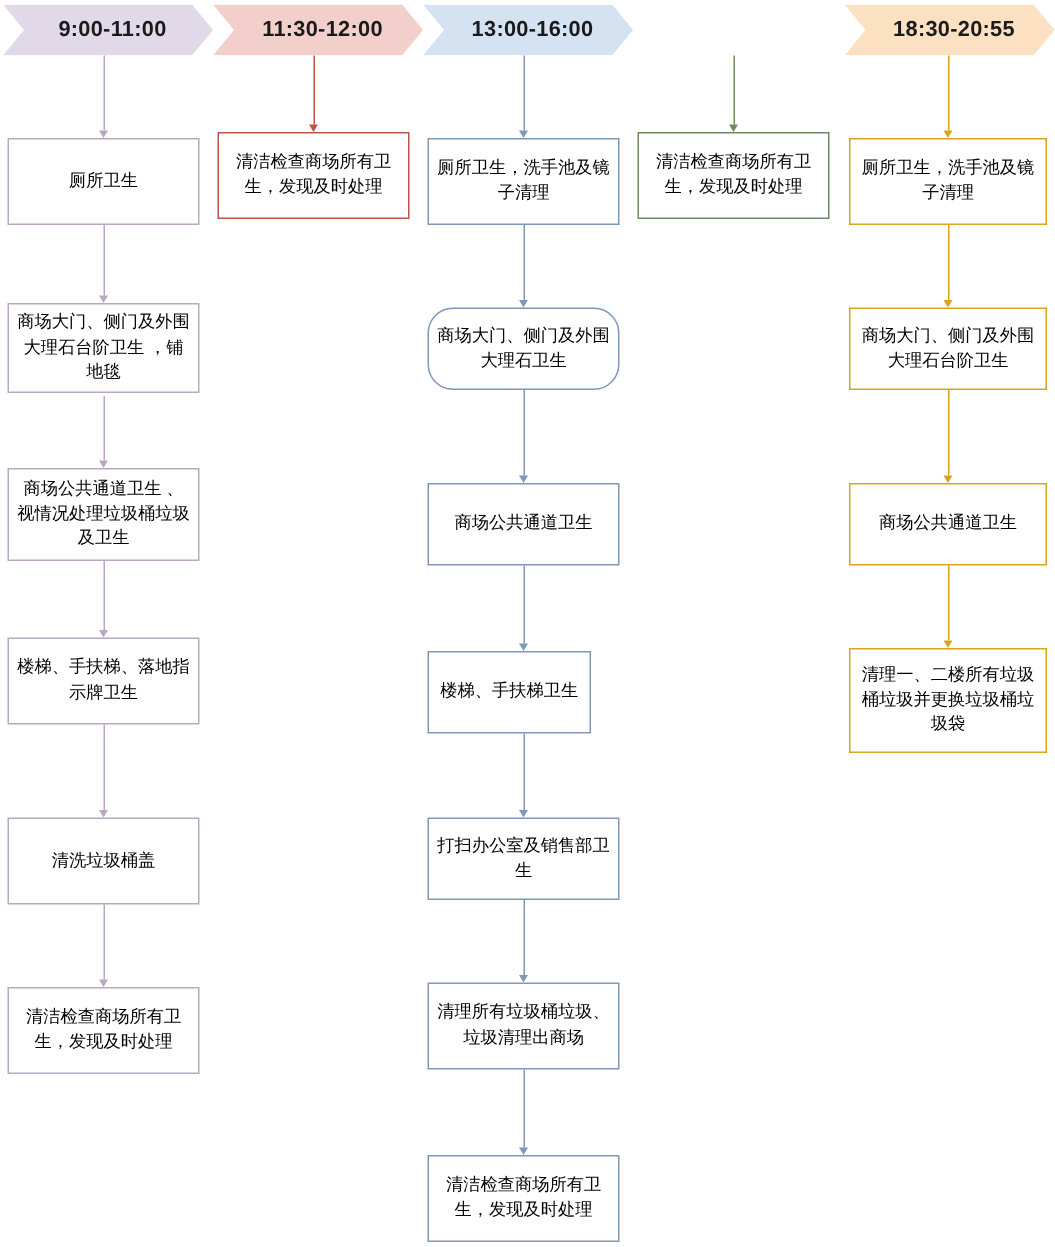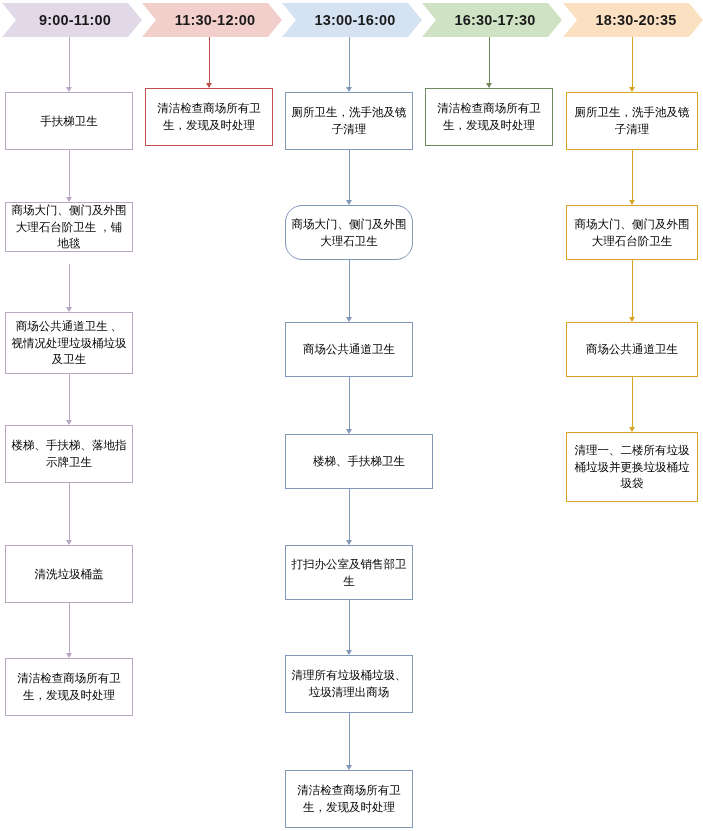--- a/index.html
+++ b/index.html
@@ -88,36 +88,33 @@
   <div class="chevron-row">
       <div class="chevron" style="left: 2px; width: 140px; background: rgb(226, 217, 232);">
         <span class="chevron-label">9:00-11:00</span>
       </div>
       <div class="chevron" style="left: 142px; width: 140px; background: rgb(242, 207, 203);">
         <span class="chevron-label">11:30-12:00</span>
       </div>
       <div class="chevron" style="left: 282px; width: 140px; background: rgb(212, 226, 242);">
         <span class="chevron-label">13:00-16:00</span>
       </div>
-      <div class="chevron" style="left: 422px; width: 140px; background: rgb(207, 226, 196);">
-        <span class="chevron-label">16:30-17:30</span>
-      </div>
       <div class="chevron" style="left: 563px; width: 140px; background: rgb(251, 224, 194);">
-        <span class="chevron-label">18:30-20:35</span>
+        <span class="chevron-label">18:30-20:55</span>
       </div>
     </div>
   <div id="nodes-layer">
       <div class="conn" style="left: 68.5px; top: 37px; height: 50px; background: rgb(185, 167, 196);"></div>
       <div class="arrowhead" style="left: 65.5px; top: 87px; border-top: 5px solid rgb(185, 167, 196);"></div>
       <div class="node" style="left: 5px; top: 92px; width: 128px; height: 58px; border-color: rgb(185, 167, 196);">
-        <div class="node-label">手扶梯卫生</div>
+        <div class="node-label">厕所卫生</div>
       </div>
       <div class="conn" style="left: 68.5px; top: 150px; height: 47px; background: rgb(185, 167, 196);"></div>
       <div class="arrowhead" style="left: 65.5px; top: 197px; border-top: 5px solid rgb(185, 167, 196);"></div>
-      <div class="node" style="left: 5px; top: 202px; width: 128px; height: 50px; border-color: rgb(185, 167, 196);">
+      <div class="node" style="left: 5px; top: 202px; width: 128px; height: 60px; border-color: rgb(185, 167, 196);">
         <div class="node-label">商场大门、侧门及外围大理石台阶卫生 ，铺地毯</div>
       </div>
       <div class="conn" style="left: 68.5px; top: 264px; height: 43px; background: rgb(185, 167, 196);"></div>
       <div class="arrowhead" style="left: 65.5px; top: 307px; border-top: 5px solid rgb(185, 167, 196);"></div>
       <div class="node" style="left: 5px; top: 312px; width: 128px; height: 62px; border-color: rgb(185, 167, 196);">
         <div class="node-label">商场公共通道卫生 、视情况处理垃圾桶垃圾及卫生</div>
       </div>
       <div class="conn" style="left: 68.5px; top: 374px; height: 46px; background: rgb(185, 167, 196);"></div>
       <div class="arrowhead" style="left: 65.5px; top: 420px; border-top: 5px solid rgb(185, 167, 196);"></div>
       <div class="node" style="left: 5px; top: 425px; width: 128px; height: 58px; border-color: rgb(185, 167, 196);">
@@ -148,21 +145,21 @@
       <div class="node" style="left: 285px; top: 205px; width: 128px; height: 55px; border-color: rgb(128, 152, 184); border-radius: 17px;">
         <div class="node-label">商场大门、侧门及外围大理石卫生</div>
       </div>
       <div class="conn" style="left: 348.5px; top: 260px; height: 57px; background: rgb(128, 152, 184);"></div>
       <div class="arrowhead" style="left: 345.5px; top: 317px; border-top: 5px solid rgb(128, 152, 184);"></div>
       <div class="node" style="left: 285px; top: 322px; width: 128px; height: 55px; border-color: rgb(128, 152, 184);">
         <div class="node-label">商场公共通道卫生</div>
       </div>
       <div class="conn" style="left: 348.5px; top: 377px; height: 52px; background: rgb(128, 152, 184);"></div>
       <div class="arrowhead" style="left: 345.5px; top: 429px; border-top: 5px solid rgb(128, 152, 184);"></div>
-      <div class="node" style="left: 285px; top: 434px; width: 148px; height: 55px; border-color: rgb(128, 152, 184);">
+      <div class="node" style="left: 285px; top: 434px; width: 109px; height: 55px; border-color: rgb(128, 152, 184);">
         <div class="node-label">楼梯、手扶梯卫生</div>
       </div>
       <div class="conn" style="left: 348.5px; top: 489px; height: 51px; background: rgb(128, 152, 184);"></div>
       <div class="arrowhead" style="left: 345.5px; top: 540px; border-top: 5px solid rgb(128, 152, 184);"></div>
       <div class="node" style="left: 285px; top: 545px; width: 128px; height: 55px; border-color: rgb(128, 152, 184);">
         <div class="node-label">打扫办公室及销售部卫生</div>
       </div>
       <div class="conn" style="left: 348.5px; top: 600px; height: 50px; background: rgb(128, 152, 184);"></div>
       <div class="arrowhead" style="left: 345.5px; top: 650px; border-top: 5px solid rgb(128, 152, 184);"></div>
       <div class="node" style="left: 285px; top: 655px; width: 128px; height: 58px; border-color: rgb(128, 152, 184);">

